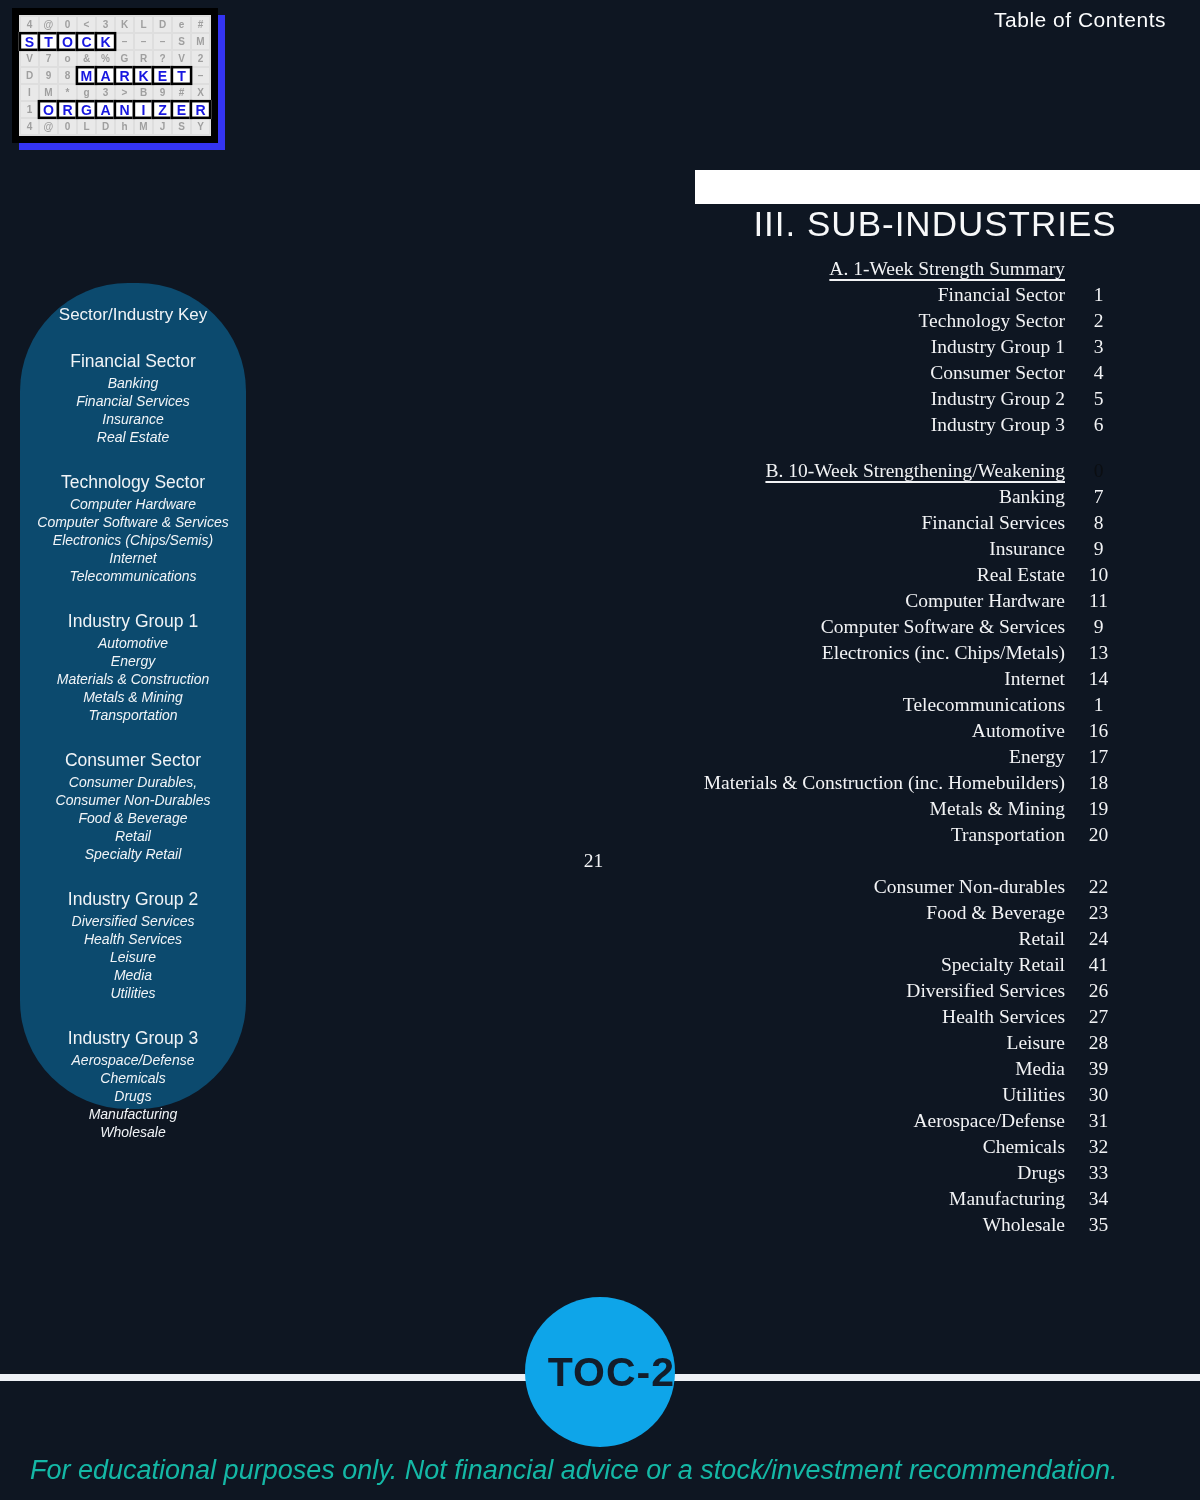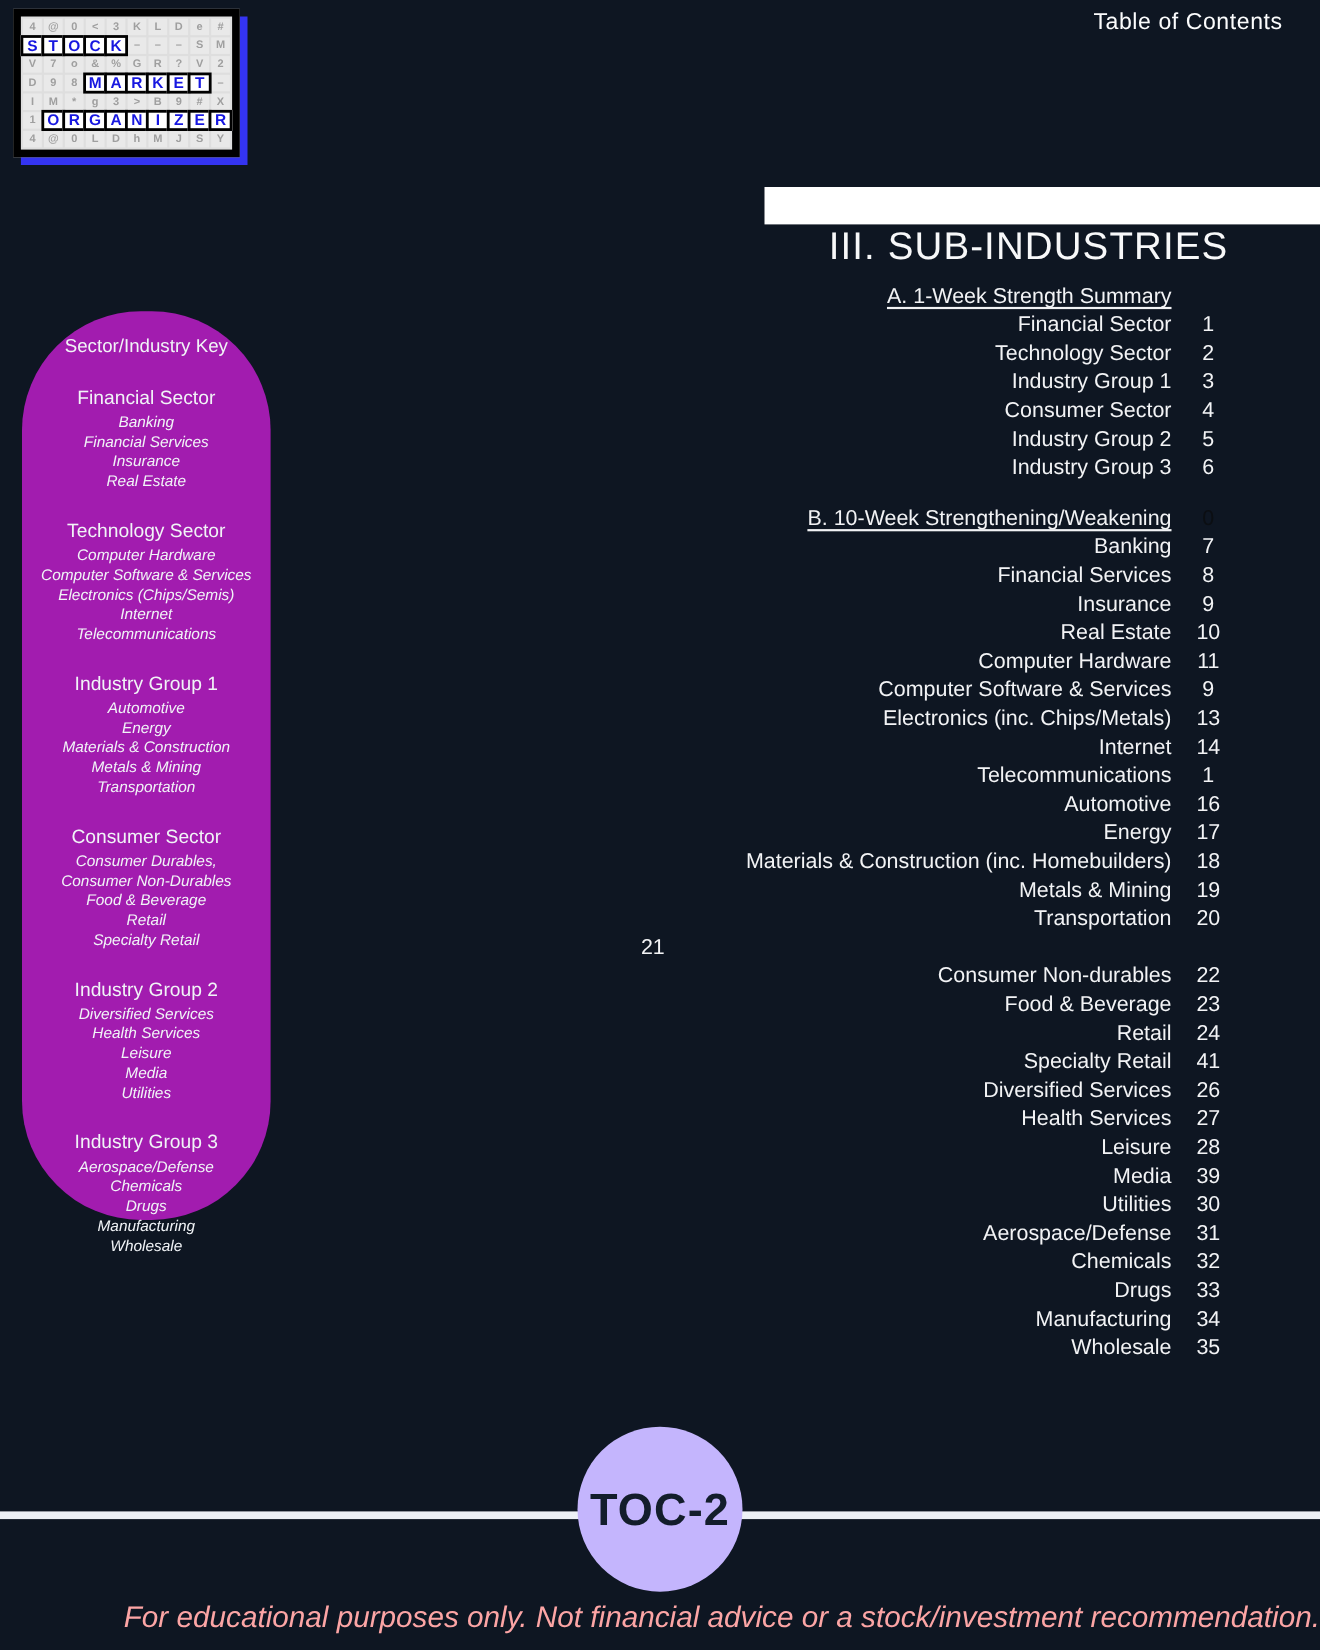--- a/index.html
+++ b/index.html
@@ -40,51 +40,51 @@
   }
   .section-title{
     position:absolute;top:204px;left:635px;width:600px;margin:0;
     text-align:center;font-size:35px;font-weight:400;color:#f7f8f9;letter-spacing:1px;
   }
 
   
   .toc-section{position:absolute;left:560px;width:572px;}
   #toc-section-0{top:256px;}
   #toc-section-1{top:458px;}
-  .toc-row{display:flex;line-height:26px;font-size:19.5px;color:#f2f3f5;}
+  .toc-row{display:flex;line-height:26px;font-size:19.5px;color:#f2f3f5;font-family:Liberation Serif, serif;}
   .toc-row .lbl{flex:1;text-align:right;white-space:nowrap;}
   .toc-row .num{width:67px;text-align:center;}
   .toc-heading .lbl span{
     text-decoration:underline;text-underline-offset:4px;text-decoration-thickness:1.5px;
   }
   .num-dark{color:#0b0e12;}
 
   
   .key-panel{
     position:absolute;left:20px;top:283px;width:226px;height:826px;
-    background:#a21caf;border-radius:108px;
+    background:#0c4a6e;border-radius:108px;
     text-align:center;color:#f1f4f7;
   }
   .key-title{padding-top:22px;font-size:17px;}
   .key-group{margin-top:25px;}
   .key-group-name{font-size:17.5px;line-height:22px;margin-bottom:2px;}
   .key-item{font-size:14px;font-style:italic;line-height:18px;}
 
   
   .divider-line{
     position:absolute;top:1374px;left:0;right:0;height:7px;background:#eef1f6;
   }
   .page-badge{
     position:absolute;left:525px;top:1297px;width:150px;height:150px;border-radius:50%;
-    background:#c4b5fd;display:flex;align-items:center;justify-content:center;
+    background:#0ea5e9;display:flex;align-items:center;justify-content:flex-end;
     font-size:41px;font-weight:700;color:#131d2b;letter-spacing:1px;z-index:3;
   }
   .footer-disclaimer{
-    position:absolute;top:1455px;left:0;right:0;text-align:right;
-    font-size:27px;font-style:italic;color:#fca5a5;padding-left:30px;
+    position:absolute;top:1455px;left:0;right:0;text-align:left;
+    font-size:27px;font-style:italic;color:#14b8a6;padding-left:30px;
   }
 </style>
 </head>
 <body>
 
 <div class="page">
 
   <div class="logo">
     <div class="logo-grid" id="logo-grid">
         <div class="tile">4</div>

